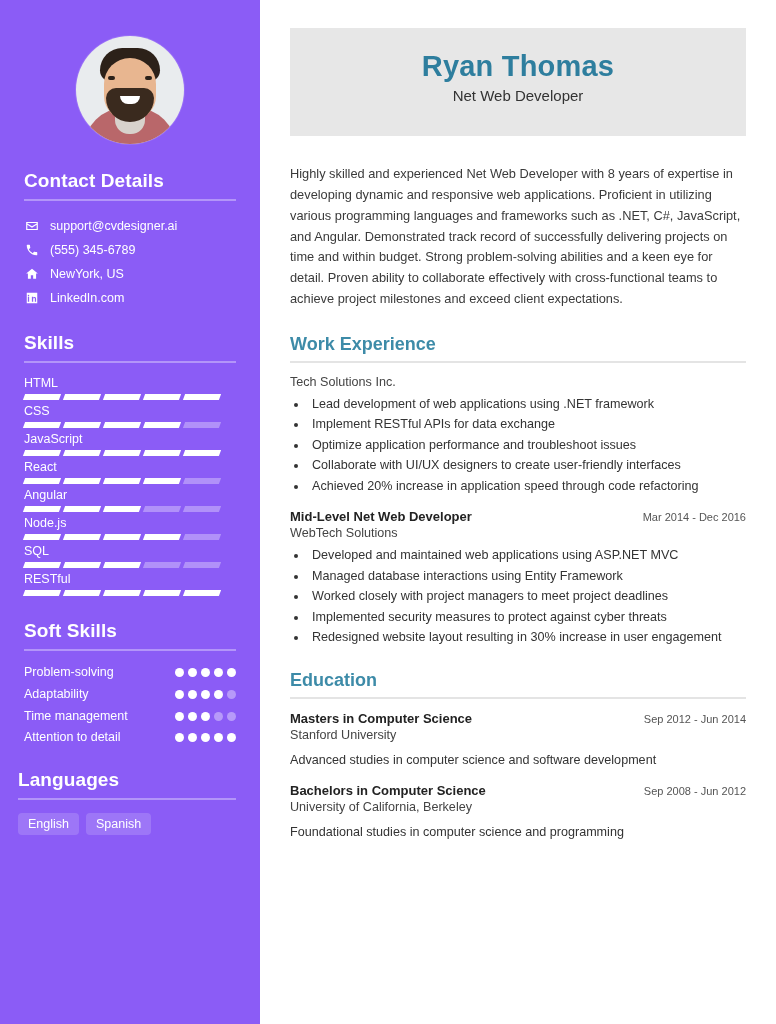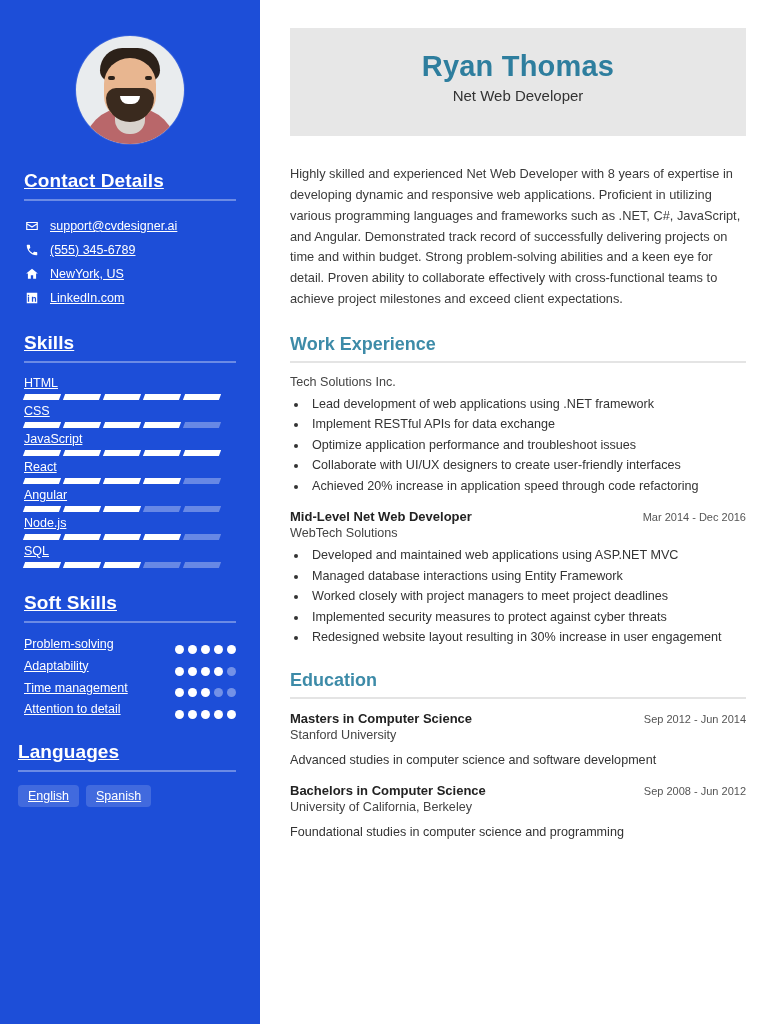--- a/index.html
+++ b/index.html
@@ -14,24 +14,23 @@
     width: 776px; height: 1024px;
     display: flex;
     background: #ffffff;
     overflow: hidden;
   }
 
   
   .sidebar {
     width: 260px;
     flex: 0 0 260px;
-    background: #1d4ed8;
+    background: #8b5cf6;
     padding: 0 0 20px 0;
     color: #ffffff;
-    text-decoration: underline;
   }
   .avatar-wrap {
     display: flex; justify-content: center;
     padding-top: 36px; padding-bottom: 26px;
   }
   .avatar {
     width: 108px; height: 108px; border-radius: 50%;
     overflow: hidden; position: relative;
     background: #e9ecee;
     box-shadow: 0 0 0 1px rgba(255,255,255,0.12);
@@ -99,21 +98,21 @@
   .skill-bar { display: flex; gap: 4px; width: 196px; }
   .seg {
     flex: 1; height: 6px;
     transform: skewX(-20deg);
     background: rgba(255,255,255,0.33);
   }
   .seg.on { background: #ffffff; }
 
   .soft-block { margin-top: 24px; }
   .soft-row {
-    display: flex; align-items: flex-end; justify-content: space-between;
+    display: flex; align-items: flex-start; justify-content: space-between;
     margin-bottom: 4px; gap: 8px;
   }
   .soft-name { font-size: 12.5px; color:#ffffff; line-height: 1.42; max-width: 118px; }
   .dots { display: flex; gap: 4px; padding-top: 4px; flex: 0 0 auto; }
   .dot { width: 9px; height: 9px; border-radius: 50%; background: rgba(255,255,255,0.38); }
   .dot.on { background: #ffffff; }
 
   .lang-block { margin-top: 22px; padding-left: 18px; }
   .lang-tags { display: flex; flex-wrap: wrap; gap: 7px; }
   .lang-tag {
@@ -294,20 +293,30 @@
             </div>
           </div>
           <div class="skill-row">
             <div class="skill-name">SQL</div>
             <div class="skill-bar">
               <span class="seg on"></span>
               <span class="seg on"></span>
               <span class="seg on"></span>
               <span class="seg"></span>
               <span class="seg"></span>
+            </div>
+          </div>
+          <div class="skill-row">
+            <div class="skill-name">RESTful</div>
+            <div class="skill-bar">
+              <span class="seg on"></span>
+              <span class="seg on"></span>
+              <span class="seg on"></span>
+              <span class="seg on"></span>
+              <span class="seg on"></span>
             </div>
           </div>
         </div>
     </div>
 
     <div class="side-section soft-block">
       <div class="side-h">Soft Skills</div>
       <div class="side-rule"></div>
       <div id="soft-list">
           <div class="soft-row">

